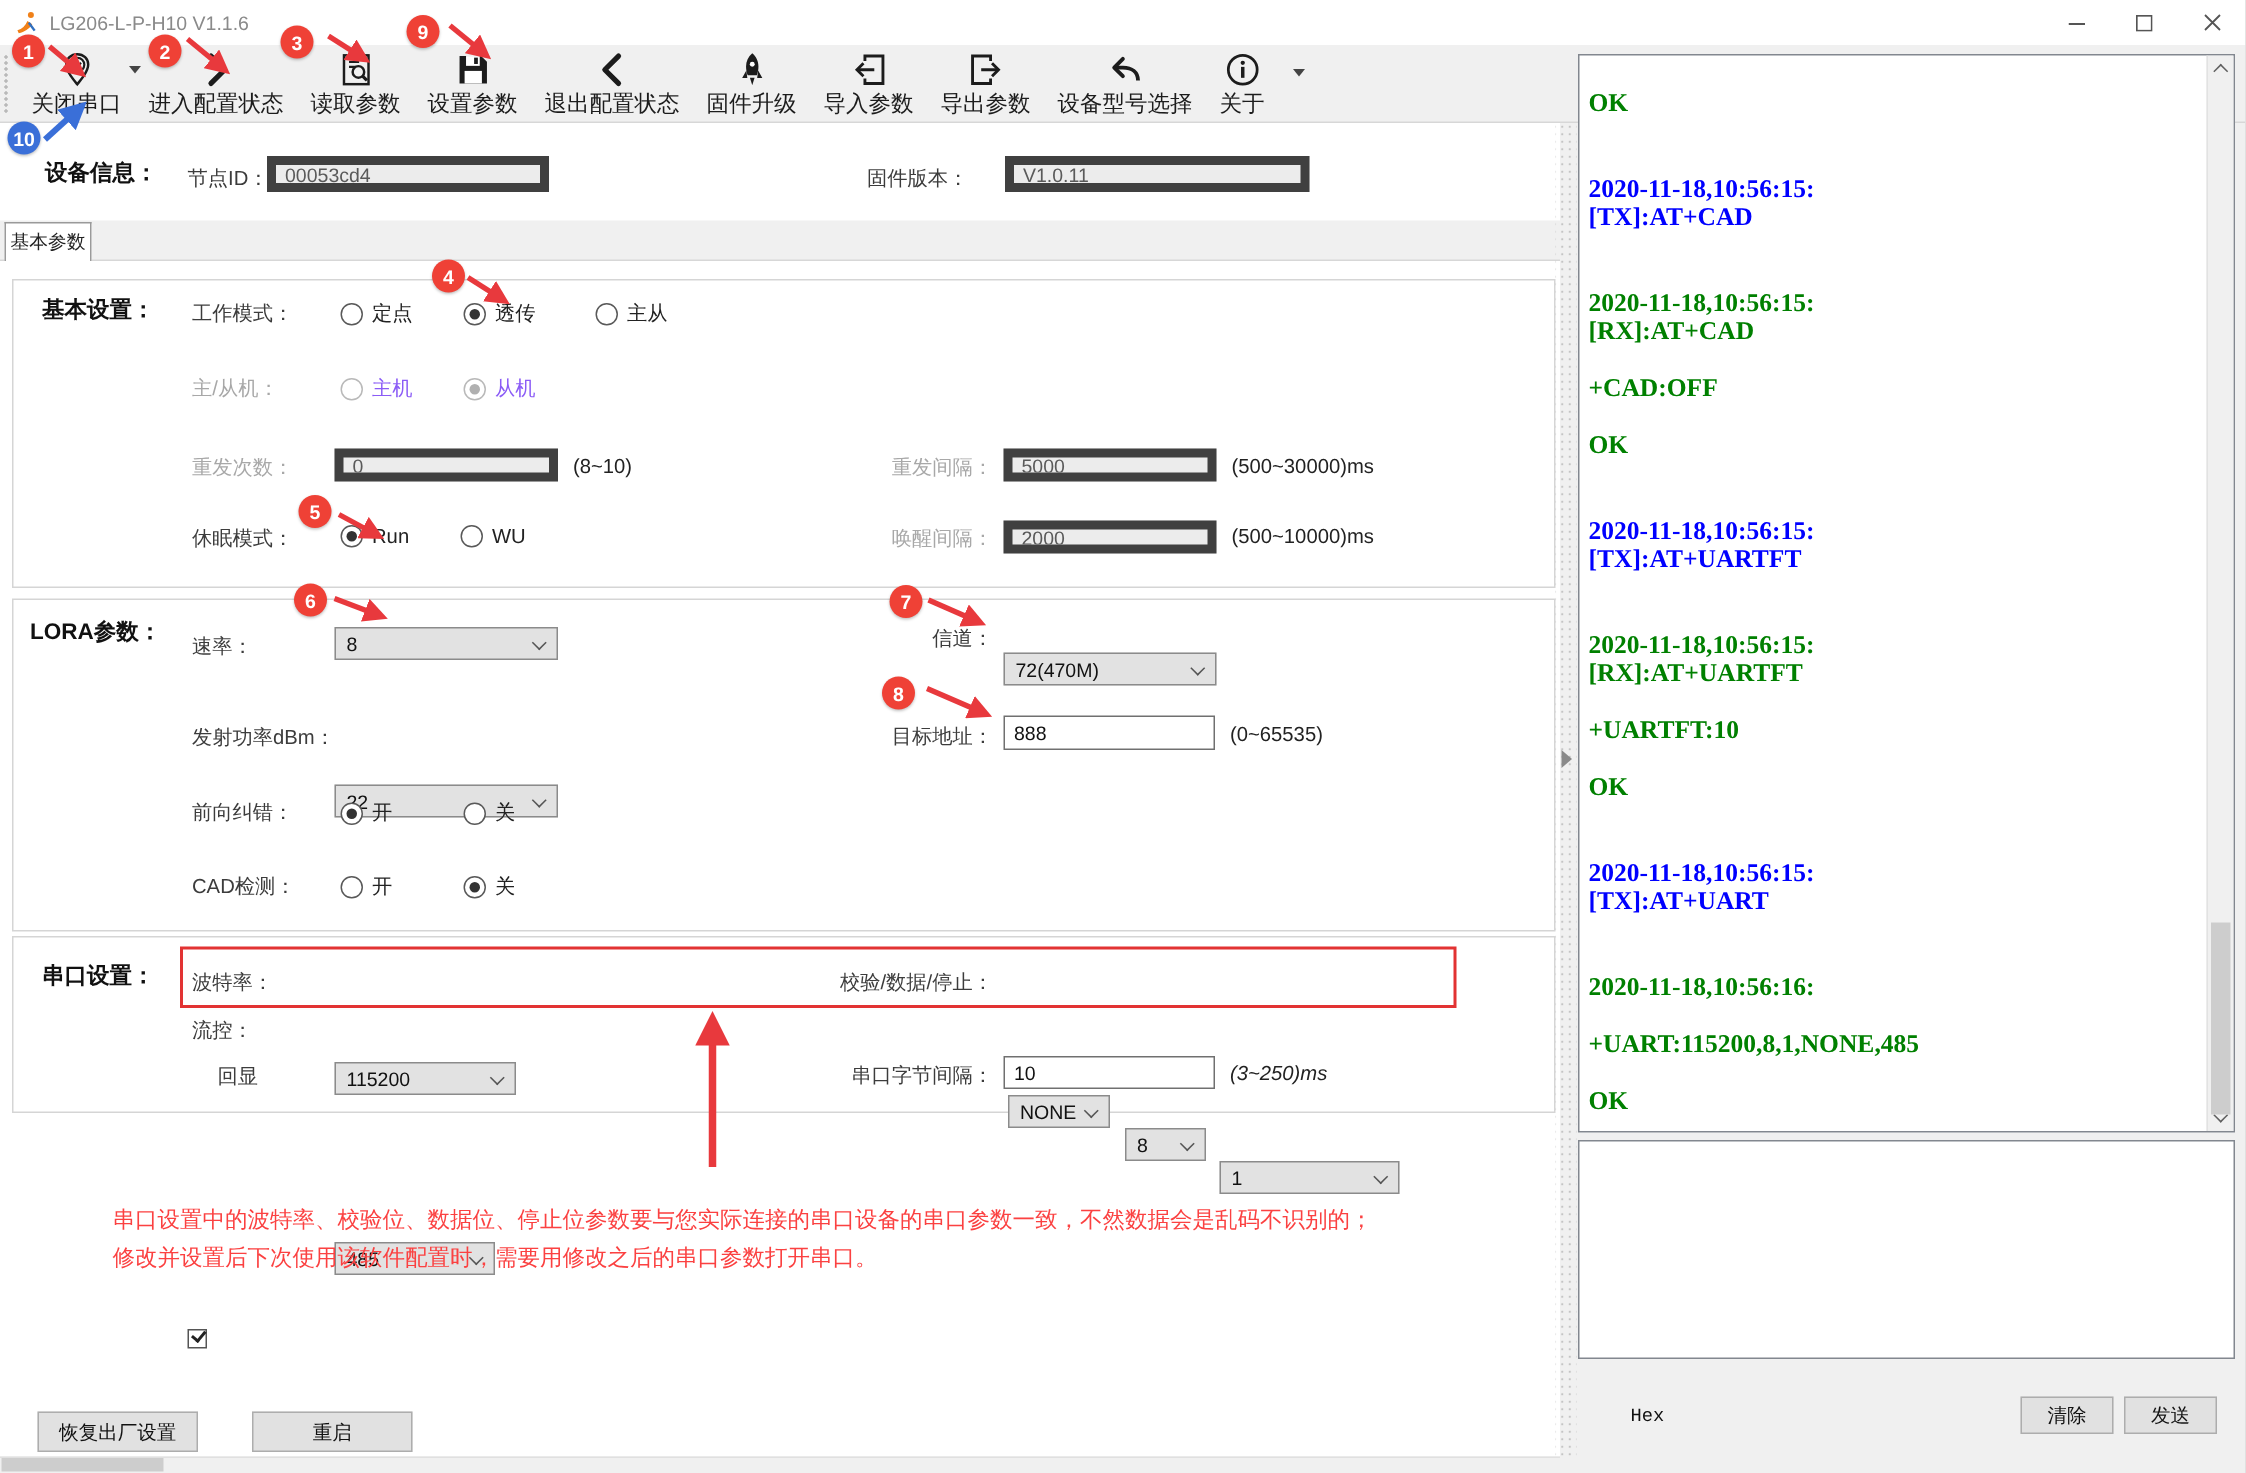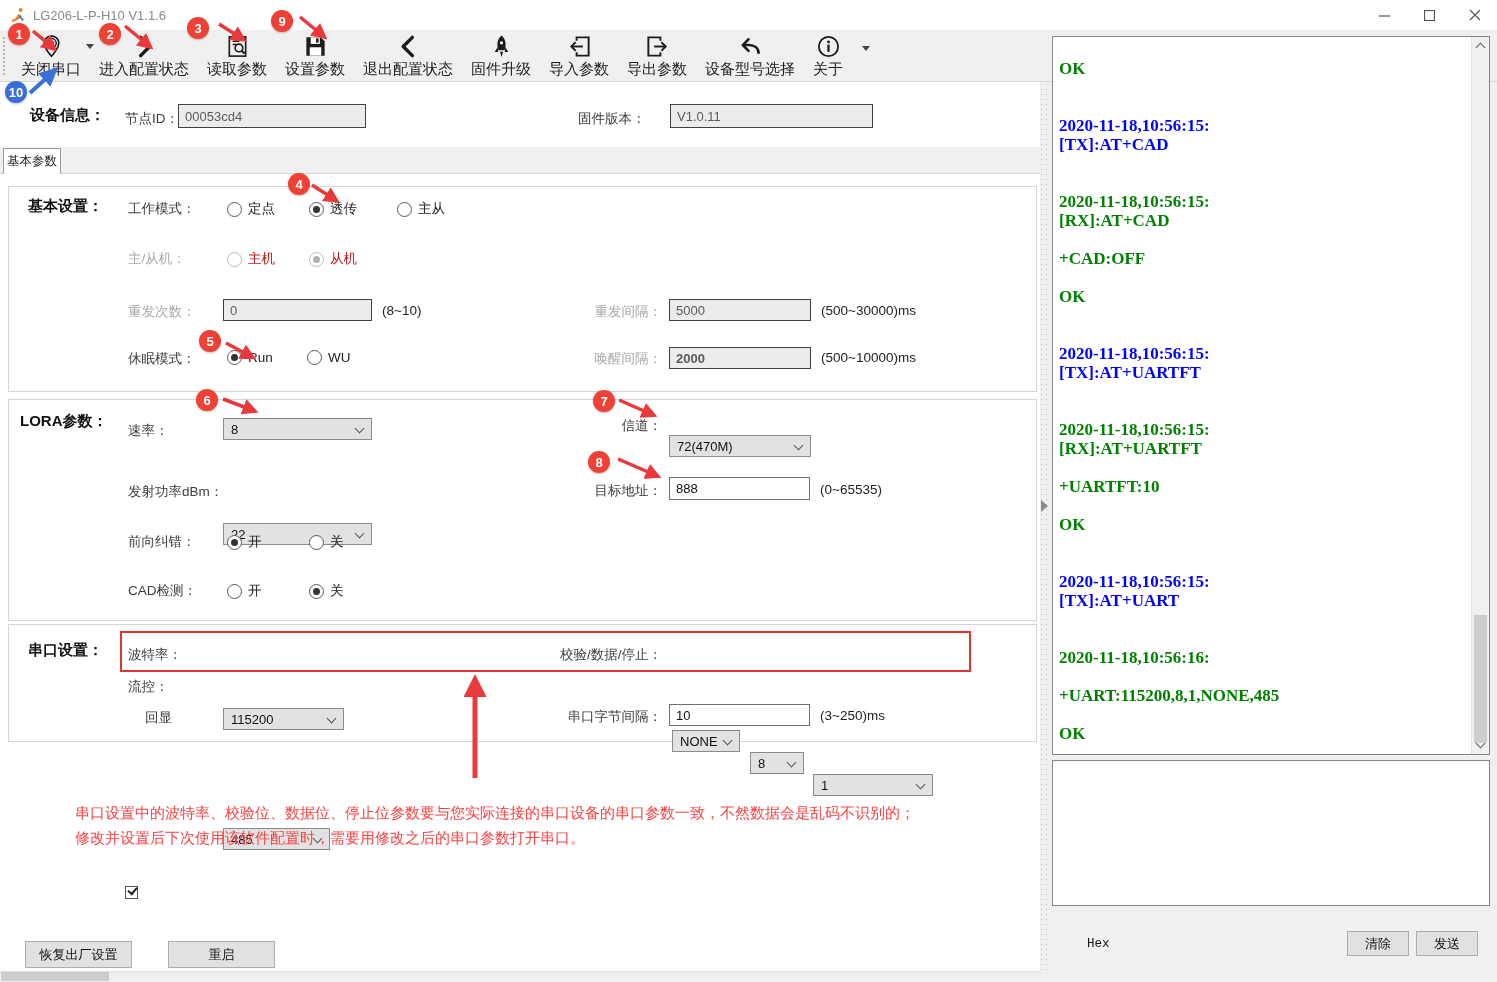--- a/index.html
+++ b/index.html
@@ -33,35 +33,35 @@
   .flabel{font-size:13.5px;color:#3c3c3c;white-space:nowrap;}
   .flabel.dis{color:#a8a8a8;}
   .rlabel{width:142px;text-align:right;}
   .range{font-size:13.5px;color:#222;white-space:nowrap;}
   .grp{border:1px solid #d5d5d5;background:transparent;}
 
   .tab-strip{left:0;top:147px;width:1040px;height:27px;background:#f0f0f0;border-bottom:1px solid #d7d7d7;box-sizing:border-box;}
   .tab{left:3px;top:148px;width:58px;height:26px;background:#ffffff;border:1px solid #9a9a9a;border-bottom:none;
     display:flex;align-items:center;justify-content:center;font-size:12.5px;color:#222;box-sizing:border-box;}
 
-  .tinput{box-sizing:border-box;border:1px solid #404040;background:#ececec;color:#5a5a5a;
+  .tinput{box-sizing:border-box;border:6px solid #404040;background:#ececec;color:#5a5a5a;
     font-family:inherit;font-size:13px;padding:0 6px;}
   .tinput.white{background:#ffffff;border:1px solid #707070;color:#111;}
   .sel{box-sizing:border-box;border:1px solid #8b8b8b;background:#e2e2e2;display:flex;align-items:center;
     padding-left:7px;font-size:13px;color:#111;position:relative;}
   .sel .chev{position:absolute;right:8px;top:6px;width:6px;height:6px;border-right:1.6px solid #555;
     border-bottom:1.6px solid #555;transform:rotate(45deg);}
 
   .radio-opt{display:flex;align-items:center;position:absolute;}
   .rad{width:13px;height:13px;border:1px solid #595959;border-radius:50%;background:#fff;display:inline-block;position:relative;}
   .radio-opt.checked .rad::after{content:"";position:absolute;left:3px;top:3px;width:7px;height:7px;border-radius:50%;background:#333;}
   .radio-opt .rad-lbl{margin-left:6px;font-size:13.5px;color:#222;}
   .radio-opt.dis .rad{border-color:#b9b9b9;}
   .radio-opt.dis.checked .rad::after{background:#b0b0b0;}
-  .radio-opt.dis .rad-lbl{color:#b91c1c;}
+  .radio-opt.dis .rad-lbl{color:#8b5cf6;}
 
   .cbx{width:13px;height:13px;border:1px solid #555;background:#fff;display:inline-block;position:relative;box-sizing:border-box;}
   .cbx.checked::after{content:"";position:absolute;left:2px;top:0px;width:7px;height:4px;
     border-left:2px solid #222;border-bottom:2px solid #222;transform:rotate(-50deg);}
 
   .btn{box-sizing:border-box;background:#e1e1e1;border:1px solid #adadad;display:flex;align-items:center;
     justify-content:center;font-size:13px;color:#111;cursor:default;}
 
   .hl-rect{left:120px;top:631px;width:851px;height:41px;border:2.5px solid #e23333;box-sizing:border-box;z-index:30;}
   .note{font-size:15px;color:#fb4141;white-space:nowrap;}
@@ -292,21 +292,21 @@
   <span class="abs flabel" style="left:128px;top:350px;">休眠模式：</span>
   <span class="radio-opt checked" style="left:227px;top:350px;">
       <span class="rad"></span>
       <span class="rad-lbl">Run</span>
     </span>
   <span class="radio-opt" style="left:307px;top:350px;">
       <span class="rad"></span>
       <span class="rad-lbl">WU</span>
     </span>
   <span class="abs flabel dis rlabel" style="left:520px;top:350px;">唤醒间隔：</span>
-  <input class="abs tinput" style="left: 669px; top: 347px; width: 142px; height: 22px; font-weight: bold;" readonly="" value="2000">
+  <input class="abs tinput" style="left: 669px; top: 347px; width: 142px; height: 22px;" readonly="" value="2000">
   <span class="abs range" style="left:821px;top:350px;">(500~10000)ms</span>
 
   
   <span class="abs sec-title" style="left:20px;top:412px;">LORA参数：</span>
 
   <span class="abs flabel" style="left:128px;top:422px;">速率：</span>
   <div class="abs sel" style="left:223px;top:418px;width:149px;height:22px;">
       <span>8</span>
       <span class="chev"></span>
     </div>
@@ -370,21 +370,21 @@
   <span class="abs flabel" style="left:128px;top:678px;">流控：</span>
   <div class="abs sel" style="left:223px;top:674px;width:107px;height:22px;">
       <span>485</span>
       <span class="chev"></span>
     </div>
 
   <span class="abs cbx checked" style="left:125px;top:710px;"></span>
   <span class="abs flabel" style="left:145px;top:709px;">回显</span>
   <span class="abs flabel rlabel" style="left:520px;top:708px;">串口字节间隔：</span>
   <input class="abs tinput white" style="left: 669px; top: 704px; width: 141px; height: 22px;" value="10">
-  <span class="abs range" style="left:820px;top:708px;">(3~250)ms</span>
+  <span class="abs range" style="left:820px;top:708px;font-style:italic;">(3~250)ms</span>
 
   
   <div class="abs hl-rect"></div>
 
   
   <span class="abs note" style="left:75px;top:804px;">串口设置中的波特率、校验位、数据位、停止位参数要与您实际连接的串口设备的串口参数一致，不然数据会是乱码不识别的；</span>
   <span class="abs note" style="left:75px;top:829px;">修改并设置后下次使用该软件配置时，需要用修改之后的串口参数打开串口。</span>
 
   
   <div class="abs btn" style="left:25px;top:941px;width:107px;height:27px;">恢复出厂设置</div>

